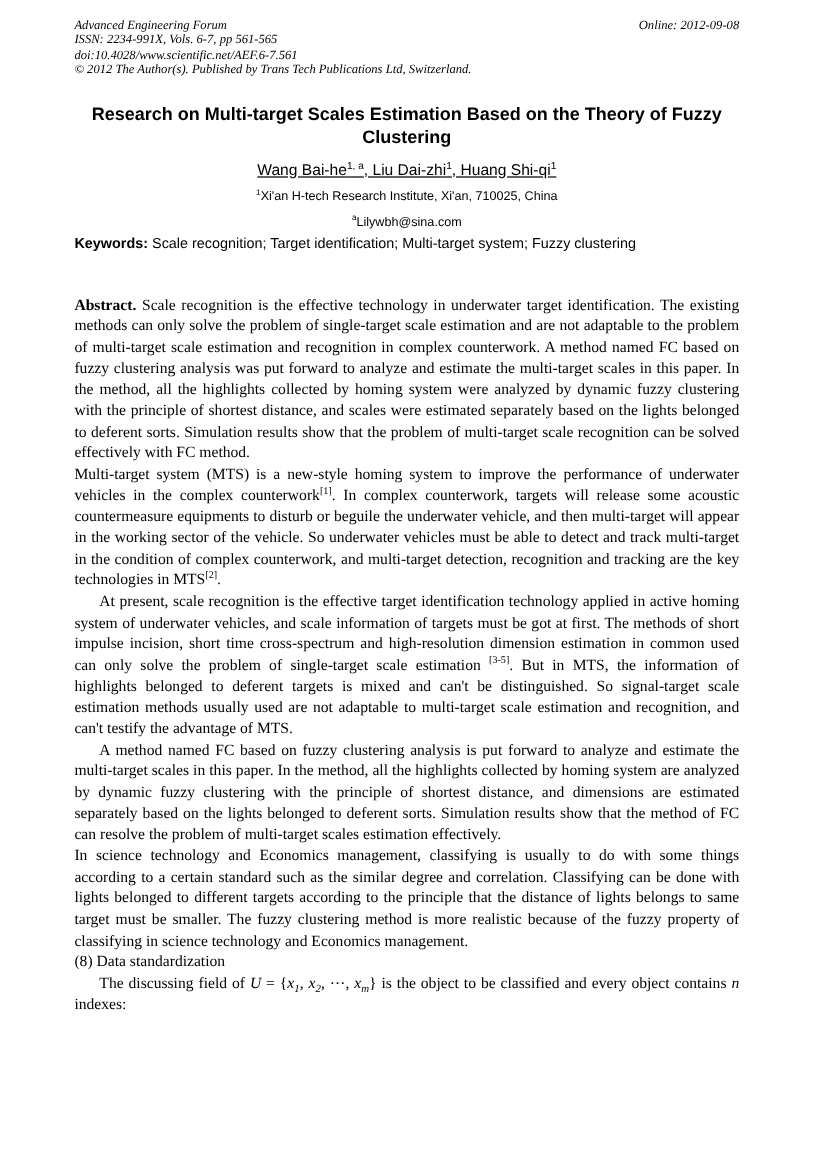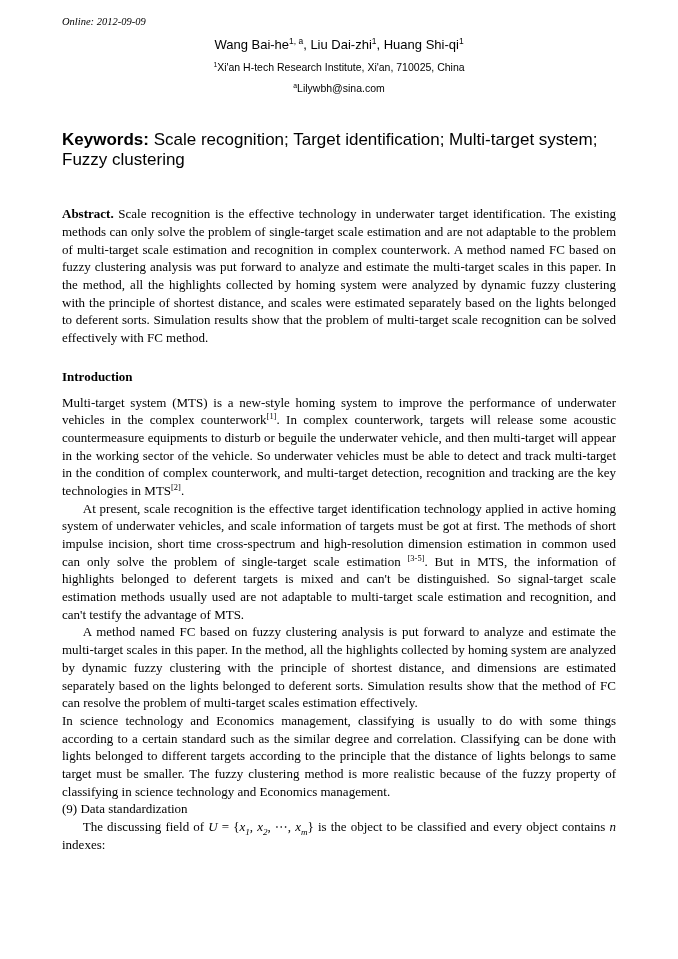--- a/index.html
+++ b/index.html
@@ -29,31 +29,32 @@
     text-align: center;
     line-height: 1.3;
     margin-top: 20px;
     padding: 0 4px;
   }
   .authors {
     text-align: center;
     font-family: "Liberation Sans", sans-serif;
     font-size: 13px;
     margin-top: 9px;
+    text-decoration: underline;
   }
   .affiliation, .email {
     text-align: center;
     font-family: "Liberation Sans", sans-serif;
     font-size: 10.5px;
     margin-top: 9px;
   }
   .keywords {
     font-family: "Liberation Sans", sans-serif;
-    font-size: 17px;
-    margin-top: 36px;
+    font-size: 12px;
+    margin-top: 5px;
   }
   .keywords b { font-weight: bold; }
   .body-text {
     font-family: "Liberation Serif", serif;
     font-size: 13px;
     line-height: 1.36;
     text-align: justify;
   }
   .abstract { margin-top: 35px; }
   .abstract b { font-weight: bold; }
@@ -68,38 +69,44 @@
   sup { font-size: 0.65em; line-height: 0; }
   sub { font-size: 0.7em; line-height: 0; font-style: italic; }
   i.math { font-family: "Liberation Serif", serif; font-style: italic; }
 </style>
 </head>
 <body>
 
 <div class="page">
 
   <header class="page-header">
-    <div class="header-right">Online: 2012-09-09</div>
+    <div class="header-left">
+      <div>Advanced Engineering Forum</div>
+      <div>ISSN: 2234-991X, Vols. 6-7, pp 561-565</div>
+      <div>doi:10.4028/www.scientific.net/AEF.6-7.561</div>
+      <div>© 2012 The Author(s). Published by Trans Tech Publications Ltd, Switzerland.</div>
+    </div>
+    <div class="header-right">Online: 2012-09-08</div>
   </header>
 
+  <h1 class="title">Research on Multi-target Scales Estimation Based on the Theory of Fuzzy Clustering</h1>
 
   <div class="authors">Wang Bai-he<sup>1, a</sup>, Liu Dai-zhi<sup>1</sup>, Huang Shi-qi<sup>1</sup></div>
 
   <div class="affiliation"><sup>1</sup>Xi'an H-tech Research Institute, Xi'an, 710025, China</div>
 
   <div class="email"><sup>a</sup>Lilywbh@sina.com</div>
 
   <p class="keywords"><b>Keywords:</b><span> Scale recognition; Target identification; Multi-target system; Fuzzy clustering</span></p>
 
   <p class="body-text abstract"><b>Abstract.</b><span> Scale recognition is the effective technology in underwater target identification. The existing methods can only solve the problem of single-target scale estimation and are not adaptable to the problem of multi-target scale estimation and recognition in complex counterwork. A method named FC based on fuzzy clustering analysis was put forward to analyze and estimate the multi-target scales in this paper. In the method, all the highlights collected by homing system were analyzed by dynamic fuzzy clustering with the principle of shortest distance, and scales were estimated separately based on the lights belonged to deferent sorts. Simulation results show that the problem of multi-target scale recognition can be solved effectively with FC method.</span></p>
 
-  <h2 class="section-heading">Introduction</h2>
 
   <p class="body-text">Multi-target system (MTS) is a new-style homing system to improve the performance of underwater vehicles in the complex counterwork<sup>[1]</sup>. In complex counterwork, targets will release some acoustic countermeasure equipments to disturb or beguile the underwater vehicle, and then multi-target will appear in the working sector of the vehicle. So underwater vehicles must be able to detect and track multi-target in the condition of complex counterwork, and multi-target detection, recognition and tracking are the key technologies in MTS<sup>[2]</sup>.</p>
   <p class="body-text indent">At present, scale recognition is the effective target identification technology applied in active homing system of underwater vehicles, and scale information of targets must be got at first. The methods of short impulse incision, short time cross-spectrum and high-resolution dimension estimation in common used can only solve the problem of single-target scale estimation <sup>[3-5]</sup>. But in MTS, the information of highlights belonged to deferent targets is mixed and can't be distinguished. So signal-target scale estimation methods usually used are not adaptable to multi-target scale estimation and recognition, and can't testify the advantage of MTS.</p>
   <p class="body-text indent">A method named FC based on fuzzy clustering analysis is put forward to analyze and estimate the multi-target scales in this paper. In the method, all the highlights collected by homing system are analyzed by dynamic fuzzy clustering with the principle of shortest distance, and dimensions are estimated separately based on the lights belonged to deferent sorts. Simulation results show that the method of FC can resolve the problem of multi-target scales estimation effectively.</p>
 
 
   <p class="body-text">In science technology and Economics management, classifying is usually to do with some things according to a certain standard such as the similar degree and correlation. Classifying can be done with lights belonged to different targets according to the principle that the distance of lights belongs to same target must be smaller. The fuzzy clustering method is more realistic because of the fuzzy property of classifying in science technology and Economics management.</p>
-  <p class="body-text">(9) Data standardization</p>
+  <p class="body-text">(8) Data standardization</p>
   <p class="body-text indent">The discussing field of <i class="math">U</i> = {<i class="math">x</i><sub>1</sub>, <i class="math">x</i><sub>2</sub>, ⋯, <i class="math">x</i><sub>m</sub>} is the object to be classified and every object contains <i class="math">n</i> indexes:</p>
 
 </div>
 
 </body></html>

